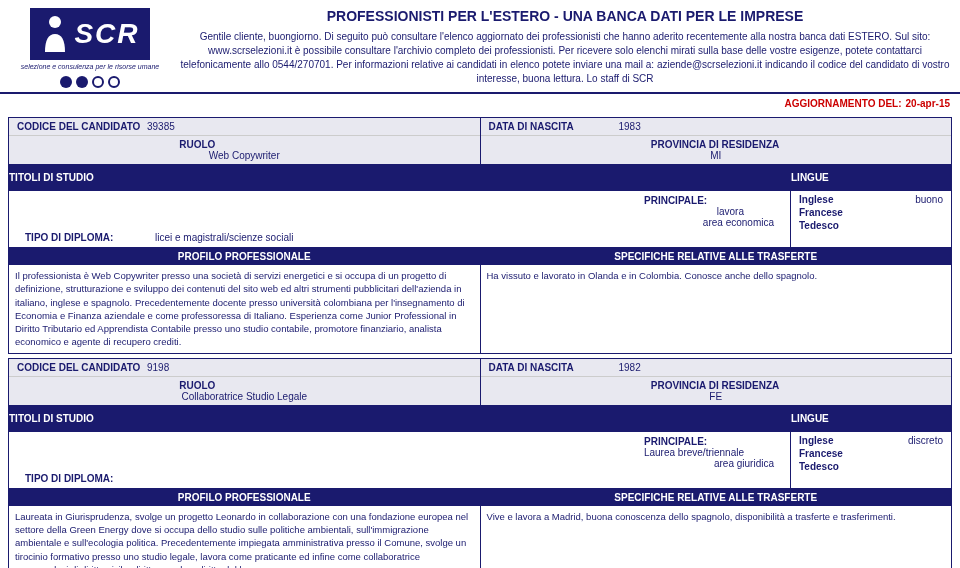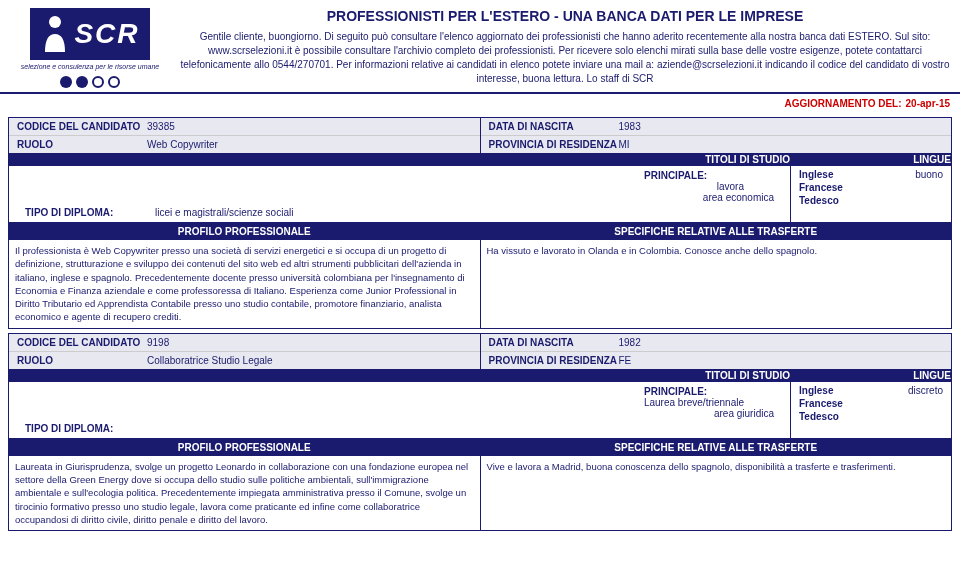--- a/index.html
+++ b/index.html
@@ -109,20 +109,21 @@
       flex: 1;
     }
     .info-row {
       display: flex;
       align-items: center;
       padding: 3px 8px;
       border-bottom: 1px solid #ccc;
     }
     .info-row:last-child {
       border-bottom: none;
+      flex-direction: column;
     }
     .info-label {
       font-weight: bold;
       font-size: 10px;
       width: 130px;
       color: #1a1a6e;
       flex-shrink: 0;
     }
     .info-value {
       font-size: 10px;
@@ -135,24 +136,24 @@
       font-weight: bold;
       font-size: 10px;
       padding: 3px 0;
     }
     .titoli-section {
       display: flex;
     }
     .titoli-header {
       background: #1a1a6e;
       color: #fff;
-      text-align: right;
-      font-weight: bold;
-      font-size: 10px;
-      padding: 1px 0;
+      text-align: left;
+      font-weight: bold;
+      font-size: 10px;
+      padding: 8px 0;
     }
     .titoli-body {
       padding: 2px 8px;
     }
     .lingue-section {
       padding: 2px 8px;
     }
     .lingua-row {
       display: flex;
       justify-content: space-between;

